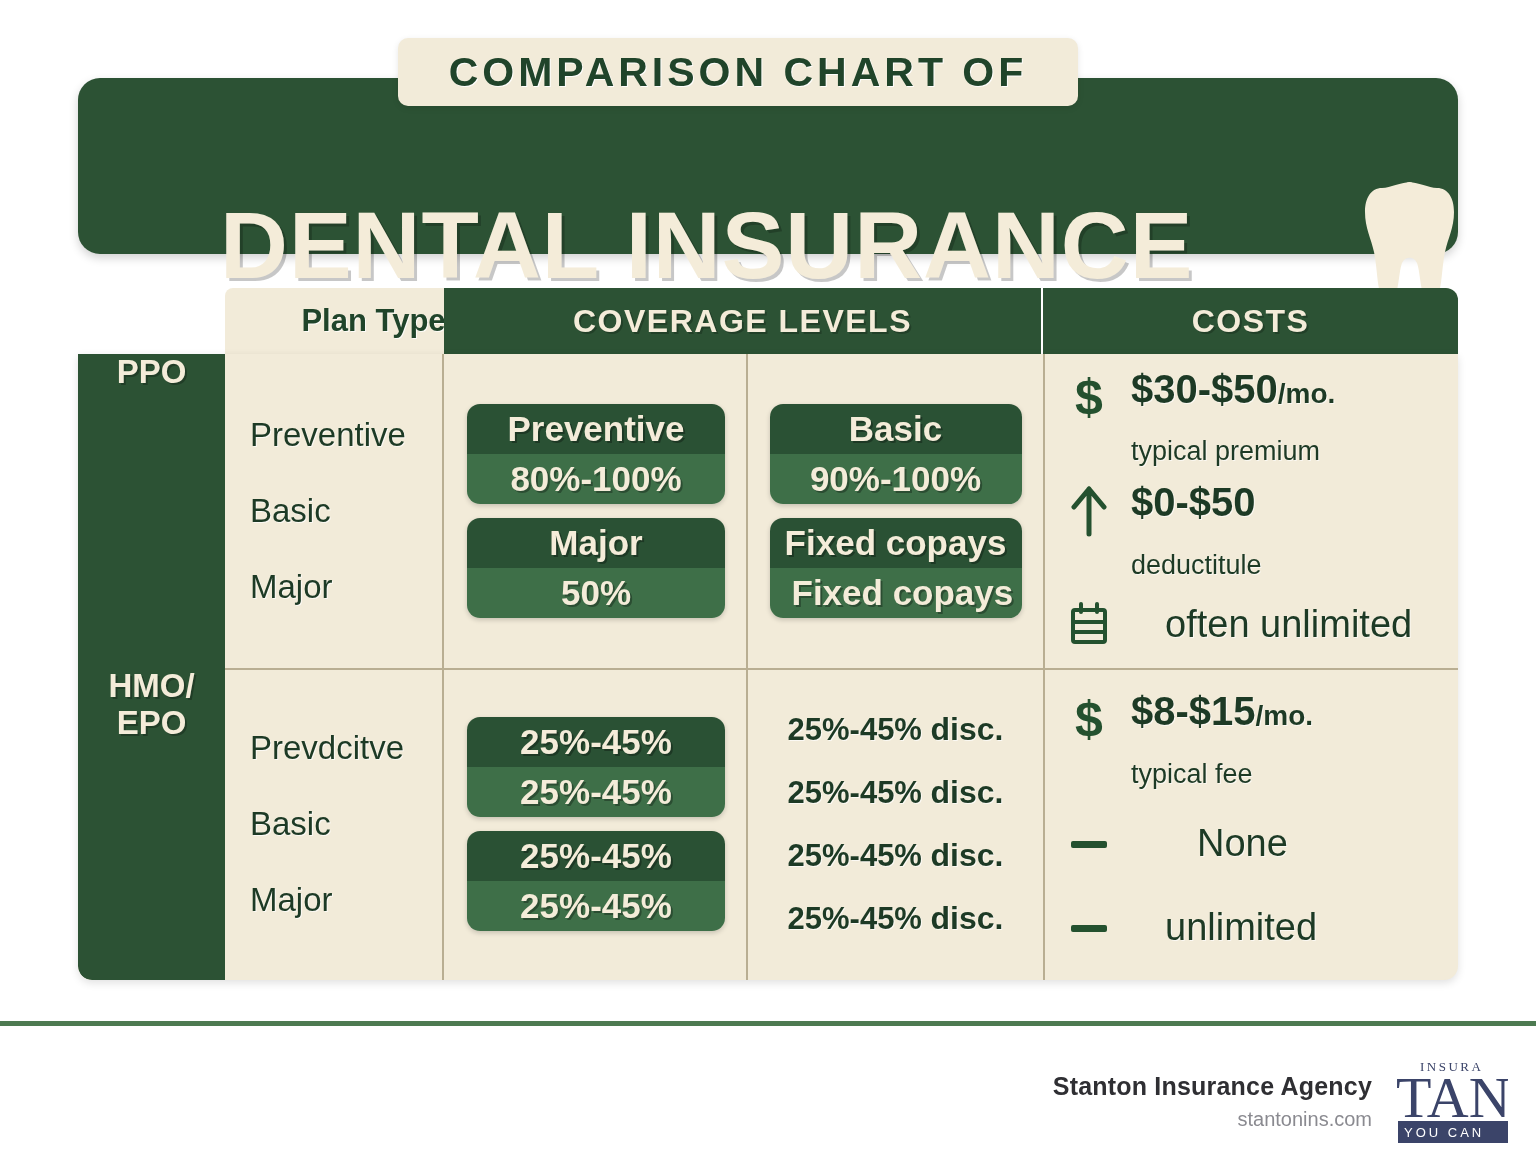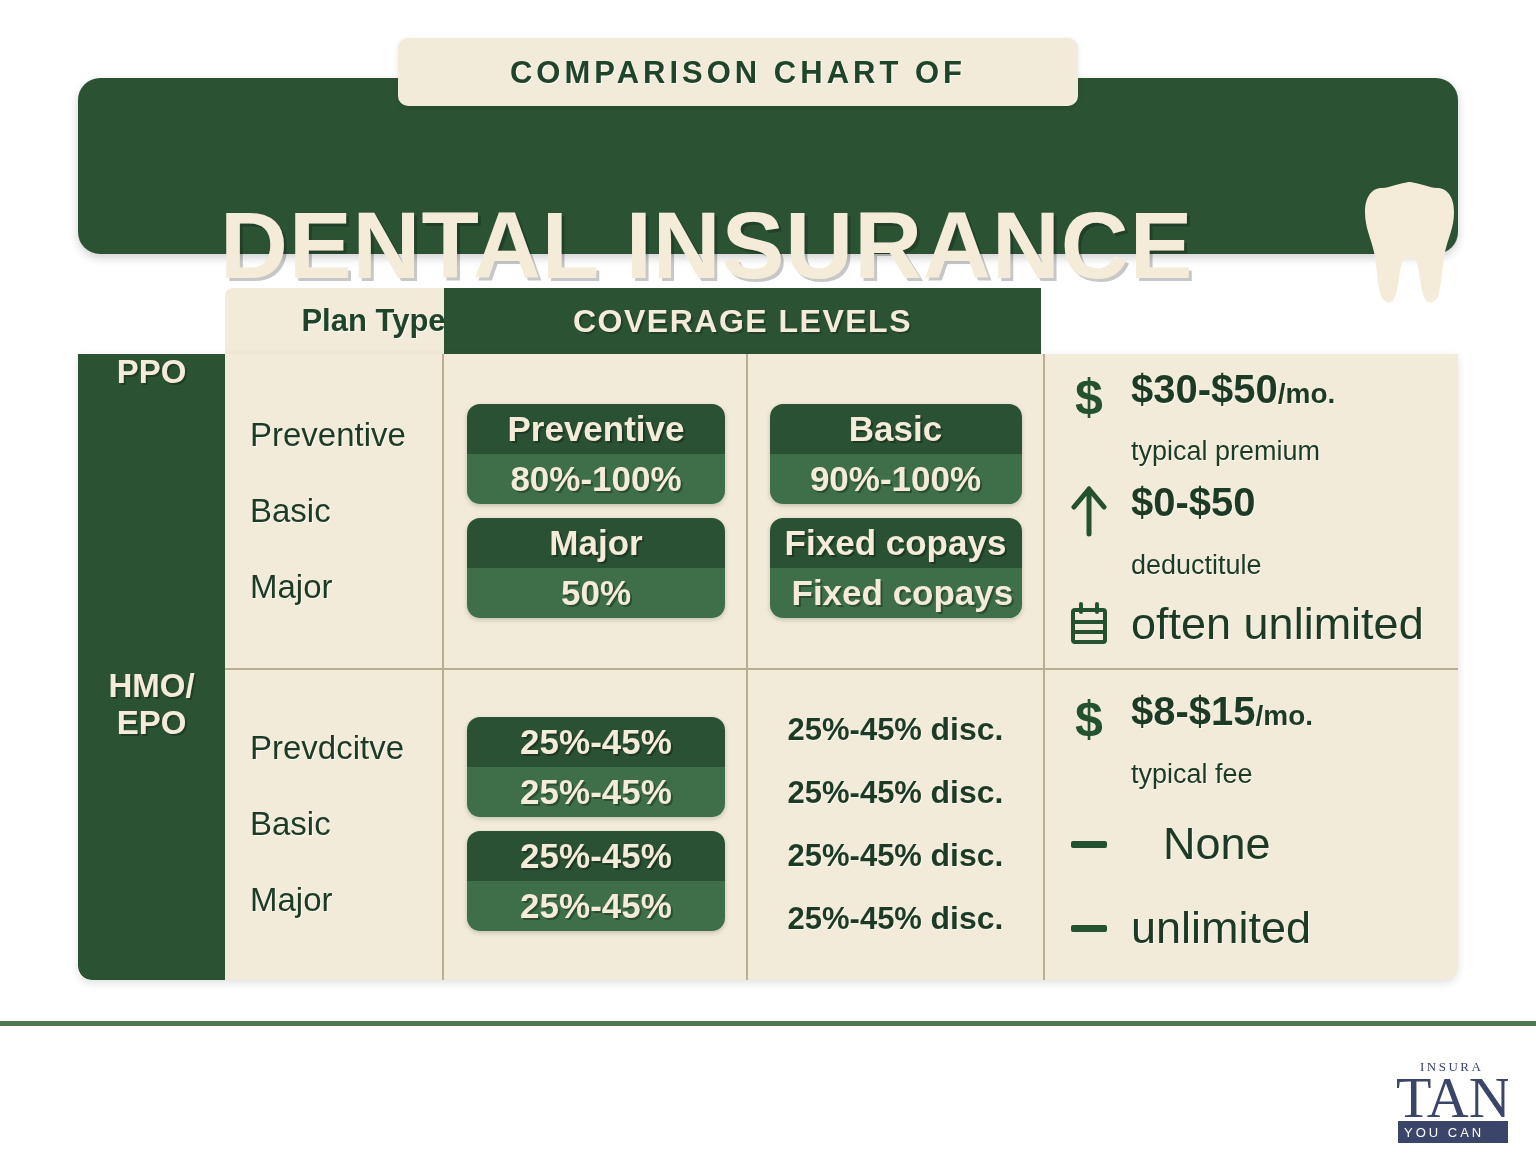--- a/index.html
+++ b/index.html
@@ -17,21 +17,21 @@
     background:#2c5234;border-radius:22px;
     box-shadow:0 4px 10px rgba(0,0,0,.18);
   }
   #eyebrow-plate{
     position:absolute;left:398px;top:38px;width:680px;height:68px;
     background:#f2ebd9;border-radius:10px;
     display:flex;align-items:center;justify-content:center;
     box-shadow:0 2px 6px rgba(0,0,0,.10);
   }
   #eyebrow-text{
-    font-size:31px;font-weight:bold;color:#20442a;
+    font-size:41px;font-weight:bold;color:#20442a;
     letter-spacing:4px;line-height:1;
     text-shadow:1px 1px 0 rgba(255,255,255,.9);
     white-space:nowrap;
   }
   #main-title{
     position:absolute;left:142px;top:113px;width:1120px;height:110px;
     display:flex;align-items:center;
     font-size:94px;font-weight:bold;color:#f4ecd9;
     letter-spacing:1px;line-height:1;white-space:nowrap;
     text-shadow:3px 3px 0 rgba(0,0,0,.22);
@@ -167,22 +167,23 @@
   .cost-main{
     font-size:40px;font-weight:bold;color:#1d3a25;white-space:nowrap;
     text-shadow:1px 1px 0 rgba(255,255,255,.65);
   }
   .cost-main .unit{font-size:28px;font-weight:bold;}
   .cost-sub{
     font-size:27px;color:#1d3a25;margin-top:3px;white-space:nowrap;
     text-shadow:1px 1px 0 rgba(255,255,255,.65);
   }
   .cost-single{
-    font-size:45px;color:#1d3a25;white-space:nowrap;
+    font-size:38px;color:#1d3a25;white-space:nowrap;
     text-shadow:1px 1px 0 rgba(255,255,255,.65);
+    margin-left:34px;
   }
 
   
   #footer-rule{
     position:absolute;left:0;top:1021px;width:1536px;height:5px;
     background:#4d7a51;
   }
   #footer{
     position:absolute;right:28px;top:1055px;
     display:flex;align-items:center;gap:18px;
@@ -213,20 +214,23 @@
 
 <div id="table">
 
   <div class="hdr-row">
     <div id="hdr-plan">
       <span>Plan Type</span>
     </div>
     <div id="hdr-coverage">
       <span>COVERAGE LEVELS</span>
     </div>
+    <div id="hdr-costs">
+      <span>COSTS</span>
+    </div>
   </div>
 
   <div id="tbody">
 
     <div class="data-row" id="row-ppo">
 
       <div class="plan-cell">
         <span>PPO</span>
       </div>
 
@@ -389,20 +393,24 @@
         </div>
 
       </div>
     </div>
 
   </div>
 </div>
 
 <div id="footer-rule"></div>
 <div id="footer">
+  <div id="footer-text">
+    <div id="footer-name">Stanton Insurance Agency</div>
+    <div id="footer-url">stantonins.com</div>
+  </div>
   <div id="footer-logo">
     <svg width="118" height="92" viewBox="0 0 118 92">
       <text x="30" y="16" font-family="'Liberation Serif',serif" font-size="13" letter-spacing="2.5" fill="#3b4469">INSURA</text>
       <text x="6" y="62" font-family="'Liberation Serif',serif" font-size="58" font-weight="normal" fill="#3b4469">TAN</text>
       <rect x="8" y="66" width="112" height="22" fill="#3b4469"></rect>
       <text x="14" y="82" font-family="'Liberation Sans',sans-serif" font-size="13" letter-spacing="3" fill="#ffffff">YOU CAN</text>
     </svg>
   </div>
 </div>
 

